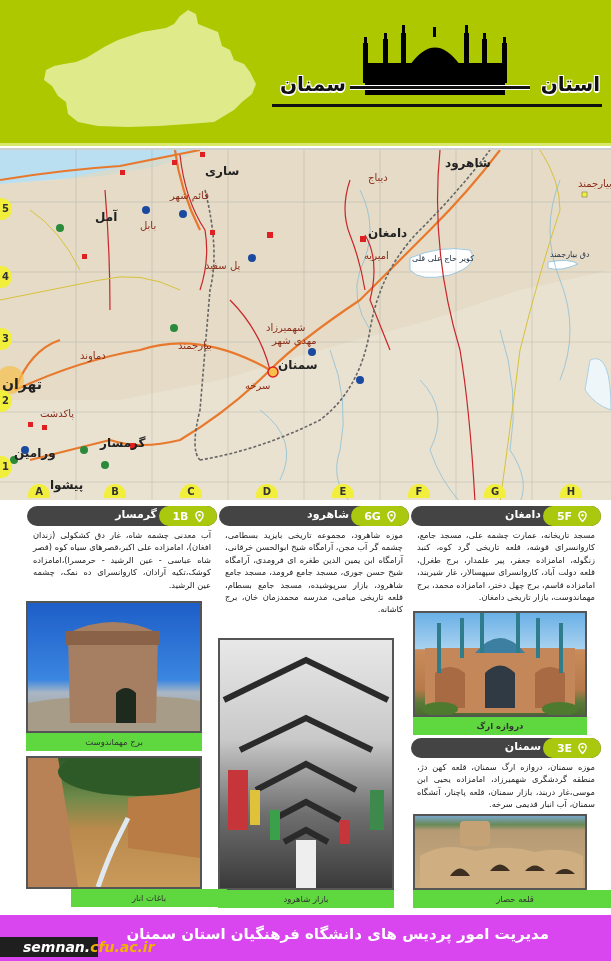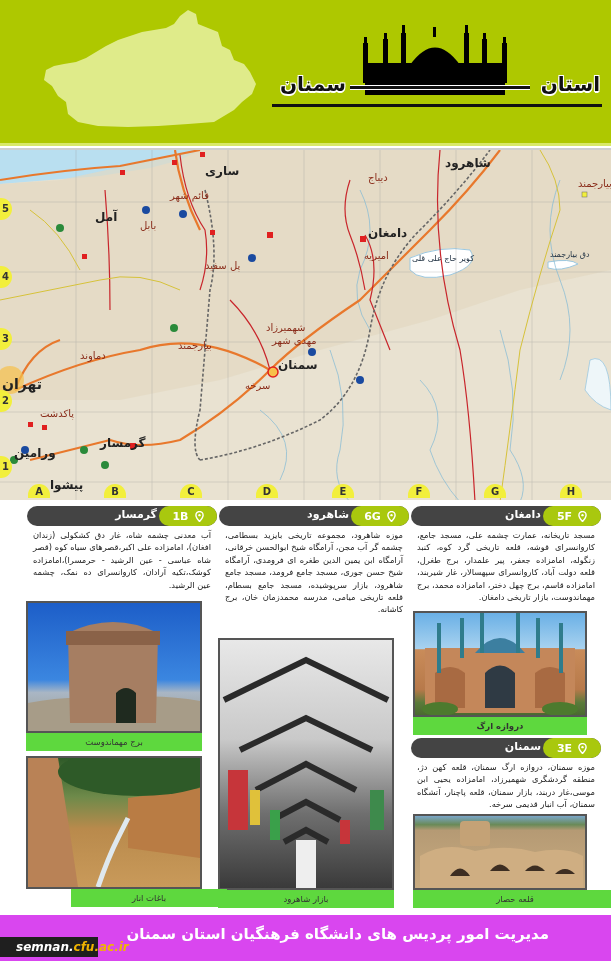--- a/index.html
+++ b/index.html
@@ -35,21 +35,21 @@
   .card-badge { position: absolute; right: 0; top: 0; height: 20px; width: 58px; background: #a9c80e; border-radius: 10px; direction: ltr; display: flex; align-items: center; justify-content: center; gap: 6px; }
   .badge-code { color: #fff; font-weight: bold; font-size: 11px; }
   .pin-icon { width: 9px; height: 11px; }
   .card-text { font-size: 8.3px; line-height: 12.4px; color: #222; text-align: justify; margin: 3px 6px 0 6px; }
   .photo { position: absolute; border: 2px solid #555; overflow: hidden; }
   .caption { position: absolute; height: 18px; background: #5ed83e; text-align: center; font-size: 8.5px; line-height: 18px; color: #333; direction: rtl; }
 
   
   .footer { position: absolute; left: 0; top: 915px; width: 611px; height: 46px; background: #d946ef; }
   .footer-title { position: absolute; right: 62px; top: 10px; color: #fff; font-size: 15px; font-weight: bold; direction: rtl; }
-  .footer-url { position: absolute; left: 0; top: 22px; width: 98px; height: 20px; background: #1f1f1f; font-size: 12px; font-weight: bold; font-style: italic; line-height: 20px; padding-left: 16px; color: #fff; }
+  .footer-url { position: absolute; left: 0; top: 22px; width: 98px; height: 20px; background: #1f1f1f; font-size: 14px; font-weight: bold; font-style: italic; line-height: 20px; padding-left: 23px; color: #fff; }
   .footer-url .accent { color: #f0b400; }
 </style>
 </head>
 <body>
 
 <div class="header">
   <svg class="province-shape" viewBox="0 0 222 122">
     <path d="M150 4 L158 8 L160 18 L170 22 L180 26 L184 40 L192 44 L196 54 L206 58 L212 66 L218 78 L214 88 L204 96 L196 104 L186 110 L176 116 L150 118 L120 120 L90 121 L60 120 L40 116 L30 108 L28 96 L20 90 L14 80 L6 74 L8 64 L16 60 L26 58 L38 56 L48 52 L58 46 L68 40 L80 34 L92 30 L104 26 L116 24 L128 22 L136 18 L142 10 Z" fill="#dfeb8a"></path>
   </svg>
   <svg class="mosque" viewBox="0 0 160 70">

